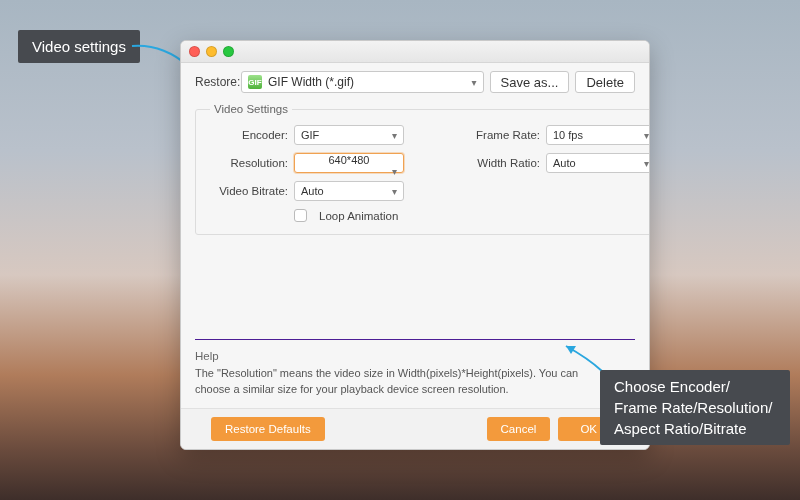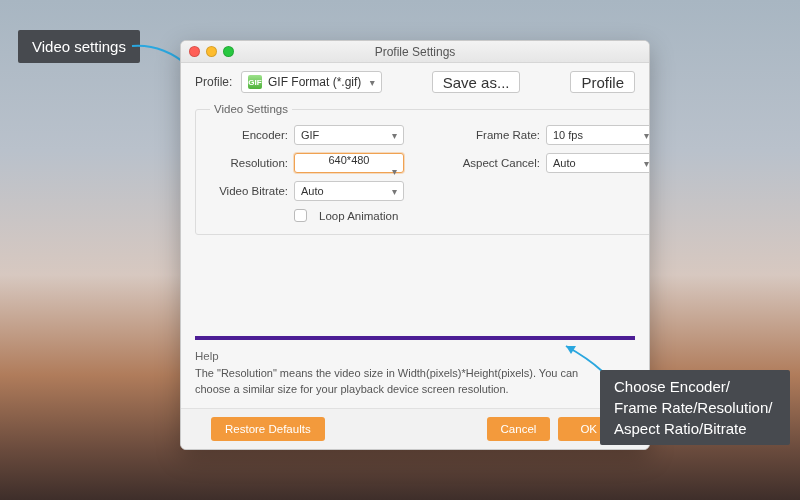--- a/index.html
+++ b/index.html
@@ -90,21 +90,21 @@
     width:14px; height:14px; border-radius:2px;
     background: linear-gradient(#9de28b, #4fb23a);
     display:flex; align-items:center; justify-content:center;
     font-size:8px; color:#fff; font-weight:bold;
   }
   .chev { margin-left:auto; color:#777; font-size:10px; }
   .btn {
     height:22px;
     background:#fff; border:1px solid #c9c9c9; border-radius:3px;
     padding:0 10px; display:flex; align-items:center; justify-content:center;
-    font-size:15px; color:#333;margin-left:44px;
+    font-size:13px; color:#333;
   }
 
   fieldset.group {
     border:1px solid #dcdcdc;
     border-radius:3px;
     margin: 0;
     padding: 10px 14px 12px;
   }
   fieldset.group legend {
     font-size:11.5px; color:#666; padding:0 4px;
@@ -122,21 +122,21 @@
     display:flex; align-items:center; padding:0 6px; font-size:11px;
   }
   .sel .chev { margin-left:auto; }
   .sel.active { border-color:#f0a252; box-shadow: 0 0 0 1px rgba(240,162,82,0.35); flex-direction: column; }
   .checkbox-row { display:flex; align-items:center; gap:12px; font-size:11.5px; color:#444; }
   .cb { width:13px; height:13px; border:1px solid #bbb; border-radius:3px; background:#fff; }
 
   .spacer { flex:1; }
 
   .help {
-    border-top:4px solid #4c1d95;
+    border-top:1px solid #4c1d95;
     padding-top:10px; margin-top:26px;
   }
   .help-h { font-size:11.5px; color:#666; margin-bottom:4px; }
   .help-t { font-size:11px; color:#555; line-height:1.45; max-width: 420px; }
 
   .footer {
     border-top:1px solid #e1e1e1;
     background:#f2f2f2;
     padding: 8px 30px;
     display:flex; align-items:center; gap:8px;
@@ -164,37 +164,36 @@
     <path d="M58 30 l-8 -2 l4 -6 z" fill="#2aa7df"></path>
   </svg>
 
   <div class="window">
     <div class="titlebar">
       <div class="traffic">
         <div class="light red"></div>
         <div class="light yellow"></div>
         <div class="light green"></div>
       </div>
-      <div class="title">Profile Settings</div>
     </div>
 
     <div class="body">
 
       <div class="profile-row">
-        <div class="label">Profile:</div>
+        <div class="label">Restore:</div>
         <div class="profile-sel">
           <div class="picon">GIF</div>
-          <span>GIF Format (*.gif)</span>
+          <span>GIF Width (*.gif)</span>
           <span class="chev">▾</span>
         </div>
         <div class="btn">
           <span>Save as...</span>
         </div>
         <div class="btn">
-          <span>Profile</span>
+          <span>Delete</span>
         </div>
       </div>
 
       <fieldset class="group">
         <legend>Video Settings</legend>
         <div class="grid">
 
           <div class="flabel">Encoder:</div>
           <div class="sel">
             <span>GIF</span>
@@ -206,21 +205,21 @@
             <span>10 fps</span>
             <span class="chev">▾</span>
           </div>
 
           <div class="flabel">Resolution:</div>
           <div class="sel active">
             <span>640*480</span>
             <span class="chev">▾</span>
           </div>
           <div></div>
-          <div class="flabel">Aspect Cancel:</div>
+          <div class="flabel">Width Ratio:</div>
           <div class="sel">
             <span>Auto</span>
             <span class="chev">▾</span>
           </div>
 
           <div class="flabel">Video Bitrate:</div>
           <div class="sel">
             <span>Auto</span>
             <span class="chev">▾</span>
           </div>

